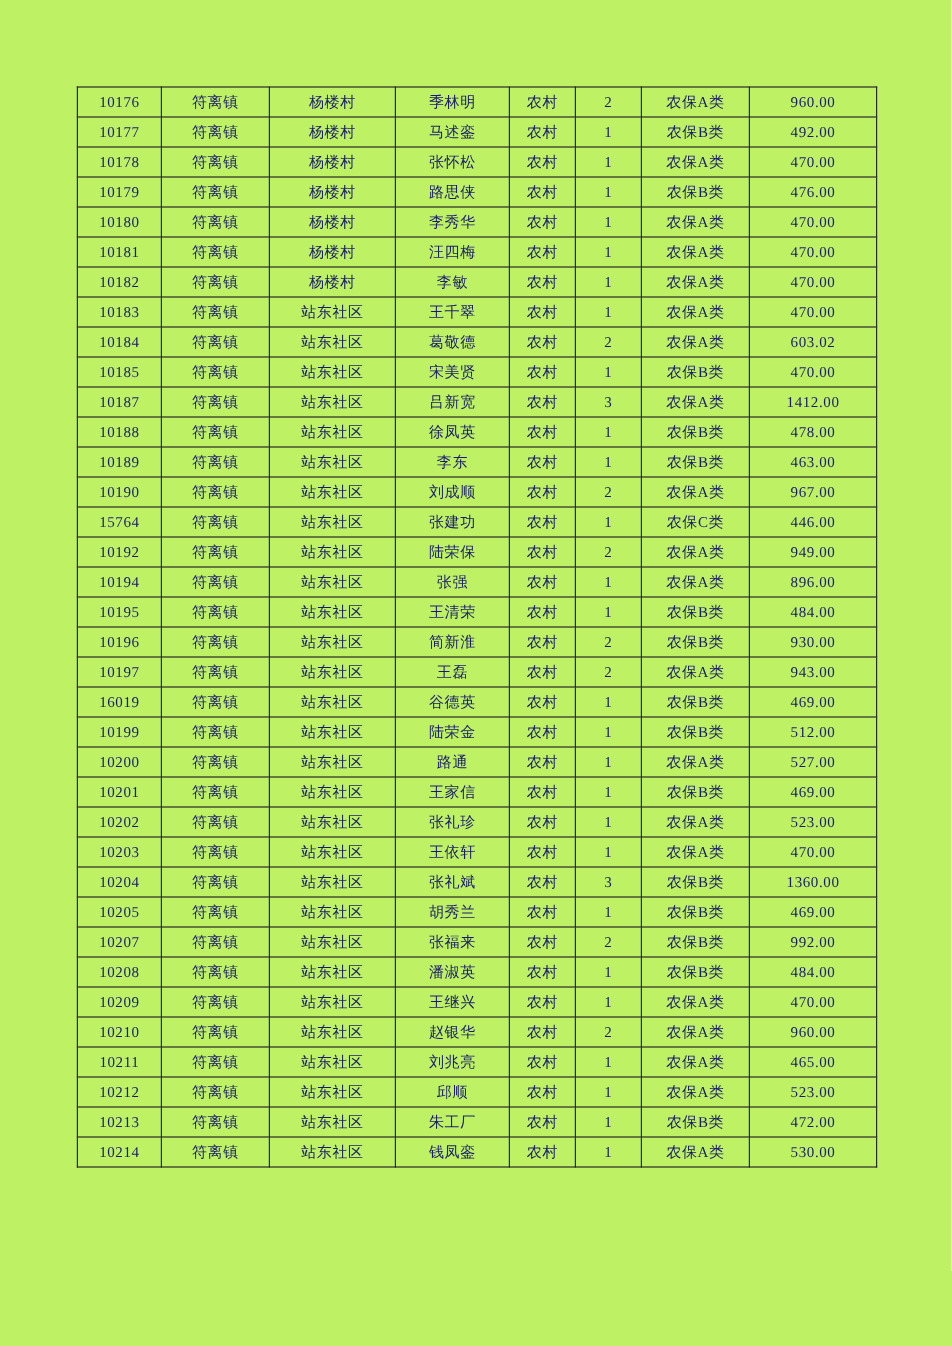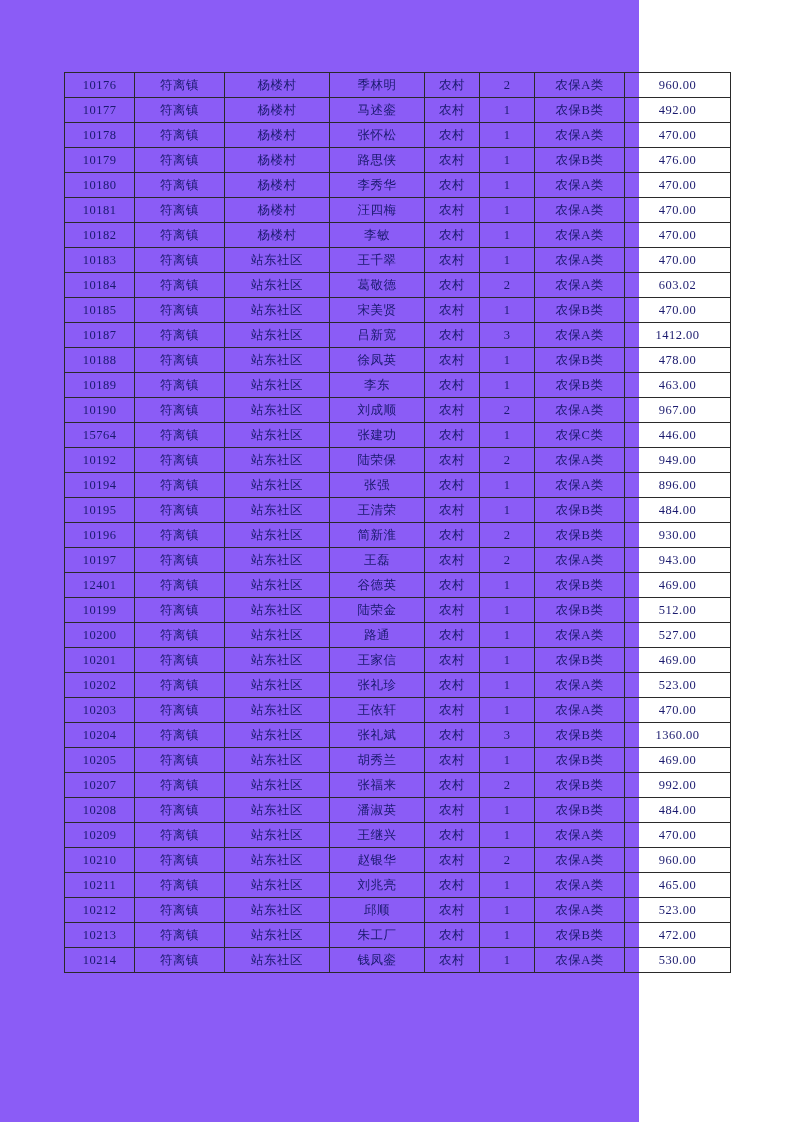--- a/index.html
+++ b/index.html
@@ -9,23 +9,23 @@
   }
   body {
     width: 793px;
     height: 1122px;
     position: relative;
     font-family: "Liberation Serif", "DejaVu Serif", serif;
   }
   .page {
     position: absolute;
     left: 0; top: 0;
-    width: 639px;
+    width: 793px;
     height: 1122px;
-    background: #8b5cf6;
+    background: #bef264;
   }
   table.data-table {
     position: absolute;
     left: 64px;
     top: 72px;
     border-collapse: collapse;
     table-layout: fixed;
     width: 666px;
   }
   table.data-table td {
@@ -260,21 +260,21 @@
           <td>10197</td>
           <td>符离镇</td>
           <td>站东社区</td>
           <td>王磊</td>
           <td>农村</td>
           <td>2</td>
           <td>农保A类</td>
           <td>943.00</td>
         </tr>
         <tr>
-          <td>12401</td>
+          <td>16019</td>
           <td>符离镇</td>
           <td>站东社区</td>
           <td>谷德英</td>
           <td>农村</td>
           <td>1</td>
           <td>农保B类</td>
           <td>469.00</td>
         </tr>
         <tr>
           <td>10199</td>

